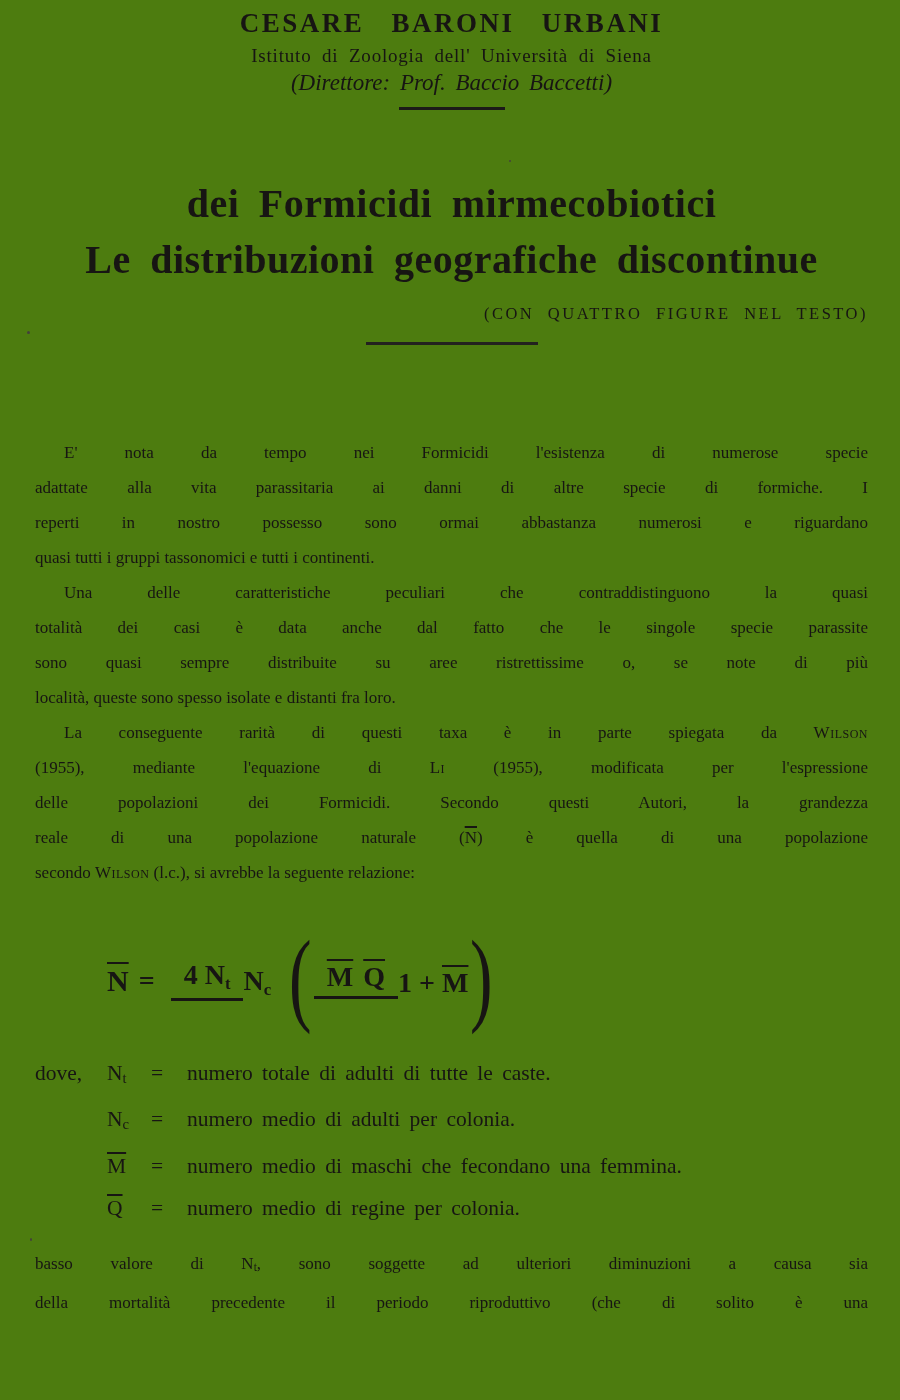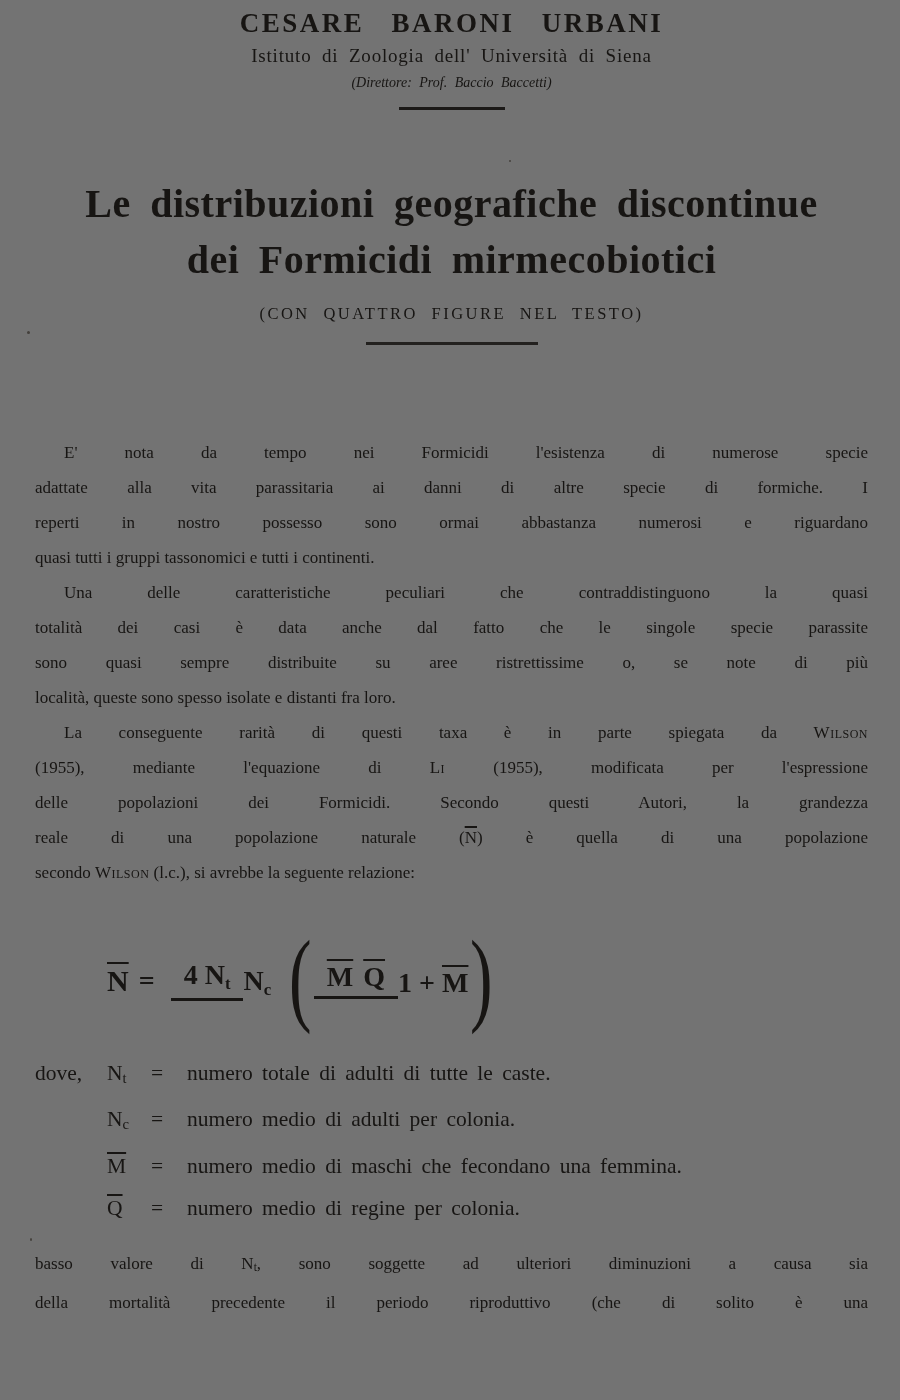--- a/index.html
+++ b/index.html
@@ -2,21 +2,21 @@
 <html><head>
 <meta charset="utf-8">
 <style>
   * { margin: 0; padding: 0; box-sizing: border-box; }
   html, body { background: #e8e8e6; }
   .page {
     position: relative;
     width: 900px;
     height: 1400px;
     margin: 0 auto;
-    background: #737373;
+    background: #4d7c0f;
     color: #171513;
     font-family: "Liberation Serif", "DejaVu Serif", serif;
     padding: 8px 32px 0 35px;
     overflow: hidden;
   }
 
   
   .author {
     text-align: center;
     font-size: 27px;
@@ -29,21 +29,21 @@
     text-align: center;
     font-size: 19px;
     letter-spacing: 0.8px;
     word-spacing: 5px;
     line-height: 26px;
     margin-top: 5px;
   }
   .director {
     text-align: center;
     font-style: italic;
-    font-size: 14px;
+    font-size: 23px;
     word-spacing: 4px;
     line-height: 24px;
     margin-top: 2px;
   }
   .hrule1 {
     width: 106px; height: 3px;
     background: #1c1a18;
     margin: 12px auto 0 auto;
   }
 
@@ -51,21 +51,21 @@
   .title {
     text-align: center;
     font-size: 40px;
     font-weight: bold;
     letter-spacing: 0.5px;
     word-spacing: 9px;
     line-height: 56px;
     margin-top: 66px;
   }
   .subtitle {
-    text-align: center;
+    text-align: right;
     font-size: 16.5px;
     letter-spacing: 2.5px;
     word-spacing: 7px;
     line-height: 22px;
     margin-top: 15px;
   }
   .hrule2 {
     width: 172px; height: 2.5px;
     background: #23211f;
     margin: 17px auto 0 auto;
@@ -138,22 +138,22 @@
 <body>
 
 <div class="page">
 
   <div class="author">CESARE BARONI URBANI</div>
   <div class="institute">Istituto di Zoologia dell' Università di Siena</div>
   <div class="director">(Direttore: Prof. Baccio Baccetti)</div>
   <div class="hrule1"></div>
 
   <div class="title">
+    <div>dei Formicidi mirmecobiotici</div>
     <div>Le distribuzioni geografiche discontinue</div>
-    <div>dei Formicidi mirmecobiotici</div>
   </div>
   <div class="subtitle">(CON QUATTRO FIGURE NEL TESTO)</div>
   <div class="hrule2"></div>
 
   <div class="body-text">
     <div>
         <div class="line ind"><span>E' nota da tempo nei Formicidi l'esistenza di numerose specie</span></div>
         <div class="line"><span>adattate alla vita parassitaria ai danni di altre specie di formiche. I</span></div>
         <div class="line"><span>reperti in nostro possesso sono ormai abbastanza numerosi e riguardano</span></div>
         <div class="line last"><span>quasi tutti i gruppi tassonomici e tutti i continenti.</span></div>

